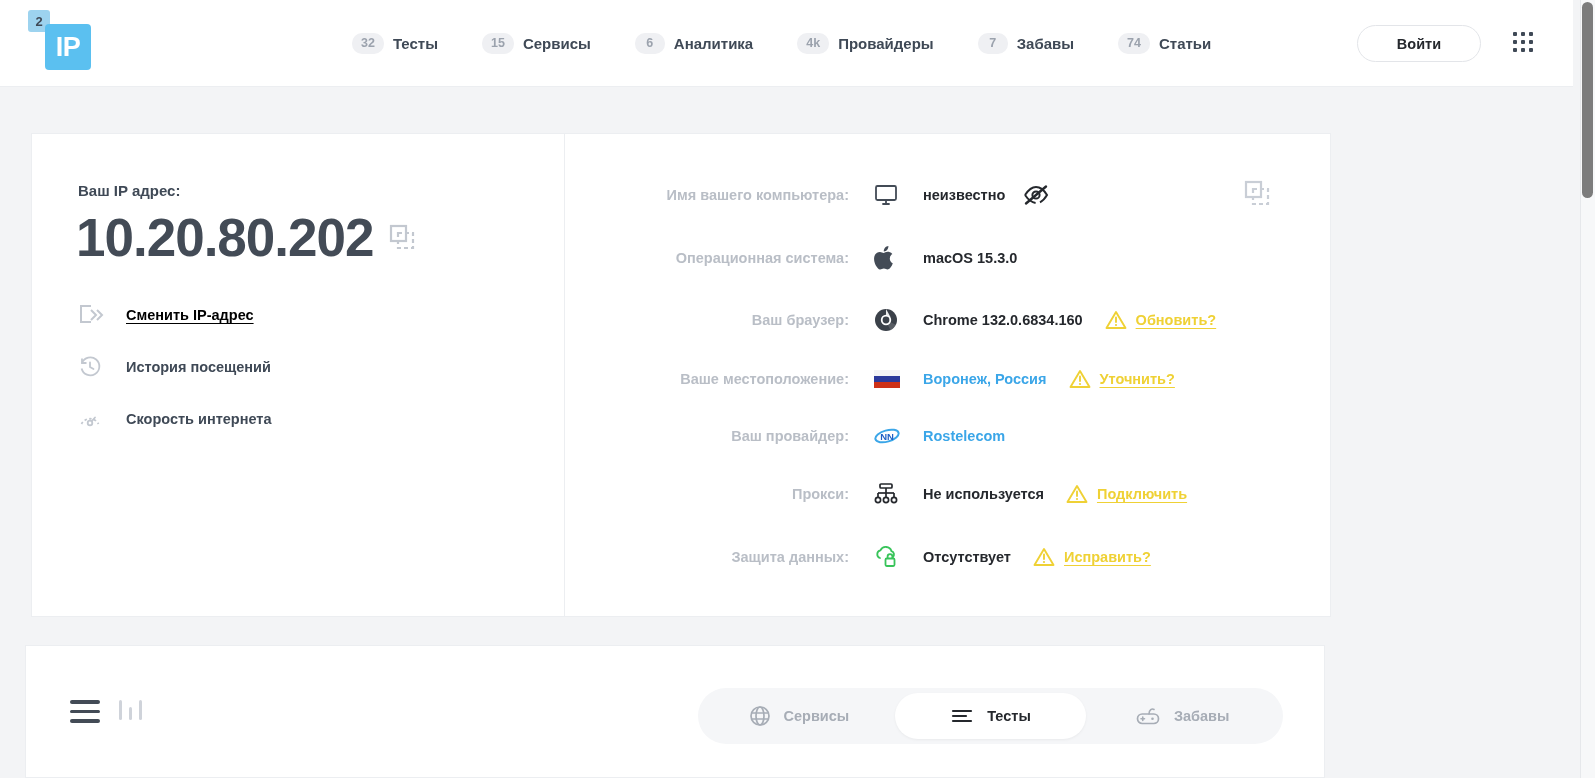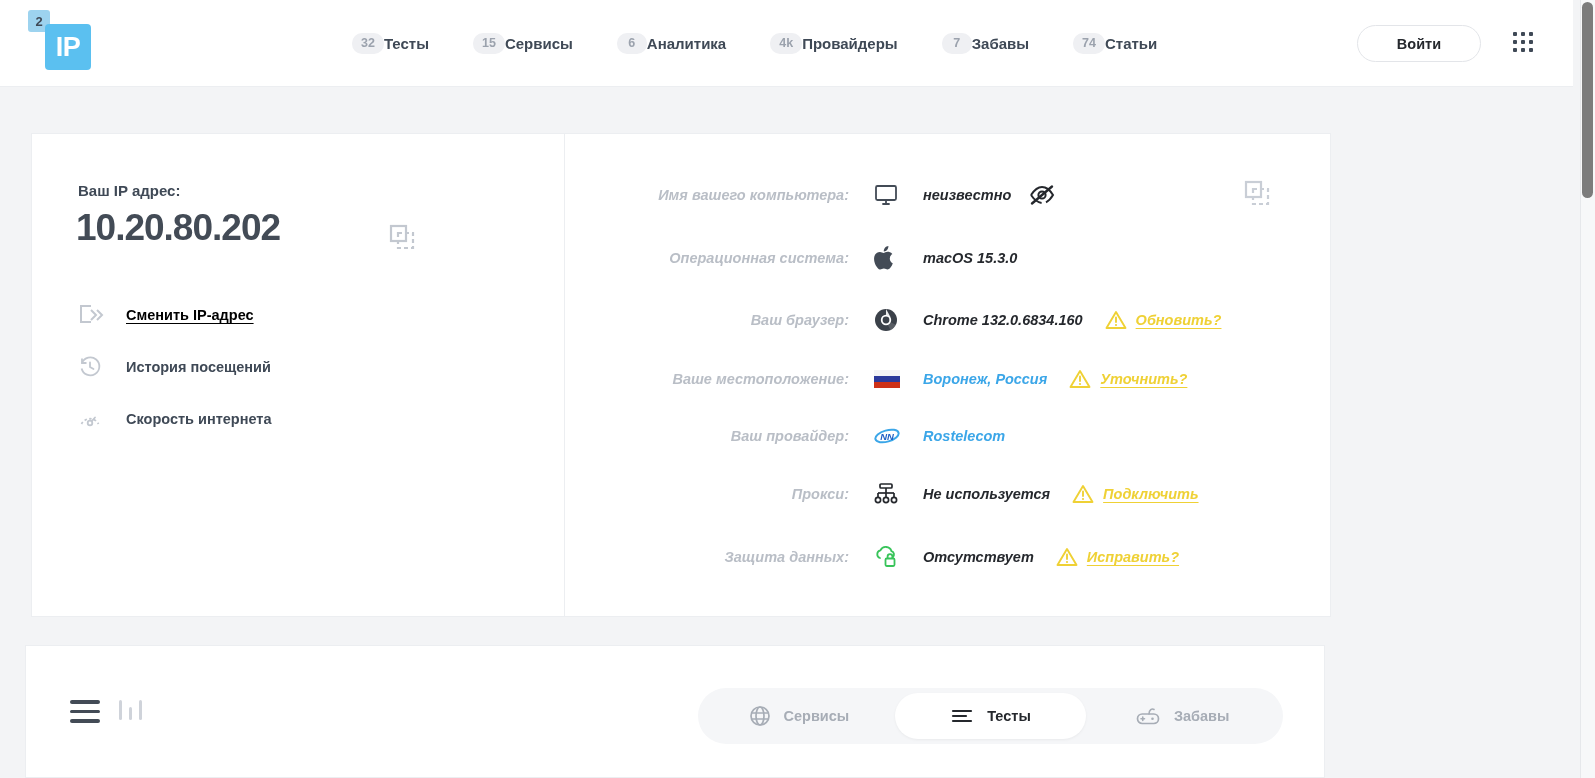--- a/index.html
+++ b/index.html
@@ -34,21 +34,21 @@
     position: absolute; left: 17px; top: 16px;
     width: 46px; height: 46px;
     background: #5bc0f0; border-radius: 4px;
     color: #ffffff; font-size: 27px; font-weight: bold;
     display: flex; align-items: center; justify-content: center;
     letter-spacing: -0.5px;
   }
 
   .nav { position: absolute; left: 330px; top: 0; height: 87px; display: flex; align-items: center; gap: 0px; }
   .nav-item {
-    display: flex; align-items: center; 
+    display: flex; align-items: center; gap: 9px;
     padding: 0 22px; height: 40px; cursor: pointer;
   }
   .nav-badge {
     background: #eff0f3; color: #9ba2ad;
     font-size: 12.5px; font-weight: bold;
     border-radius: 10px; padding: 3px 9px; min-width: 30px; text-align: center;
     line-height: 1.2;
   }
   .nav-label { color: #3f4956; font-size: 15px; font-weight: bold; white-space: nowrap; }
 
@@ -78,39 +78,39 @@
   .card-left {
     position: absolute; left: 0; top: 0; width: 533px; height: 100%;
     border-right: 1px solid #eceef1;
   }
   .ip-label {
     position: absolute; left: 46px; top: 48px;
     color: #3f4956; font-size: 15px; font-weight: bold;
   }
   .ip-value {
     position: absolute; left: 44px; top: 73px;
-    color: #434b56; font-size: 37px; font-weight: bold; letter-spacing: -1px;
+    color: #434b56; font-size: 53px; font-weight: bold; letter-spacing: -1px;
   }
   .ip-copy {
     position: absolute; left: 355px; top: 88px;
     width: 30px; height: 30px; cursor: pointer;
   }
 
   .link-list { position: absolute; left: 46px; top: 155px; width: 420px; }
   .link-row {
     display: flex; align-items: center; height: 52px; cursor: pointer;
   }
   .link-ico { width: 48px; flex: 0 0 48px; display: flex; align-items: center; }
   .link-text { font-size: 14.5px; font-weight: bold; color: #3f4956; }
   .link-text.accent {
     color: #000000; text-decoration: underline; text-underline-offset: 3px;
   }
 
   
-  .card-right { position: absolute; left: 534px; top: 0; right: 0; height: 100%; font-style: italic; }
+  .card-right { position: absolute; left: 534px; top: 0; right: 0; height: 100%; }
   .info-row {
     position: absolute; left: 0; width: 100%; height: 40px;
     display: flex; align-items: center;
   }
   .info-label {
     width: 305px; flex: 0 0 305px; text-align: right;
     color: #b9bec6; font-size: 14.5px; font-weight: bold;
     padding-right: 22px;
   }
   .info-icon {

